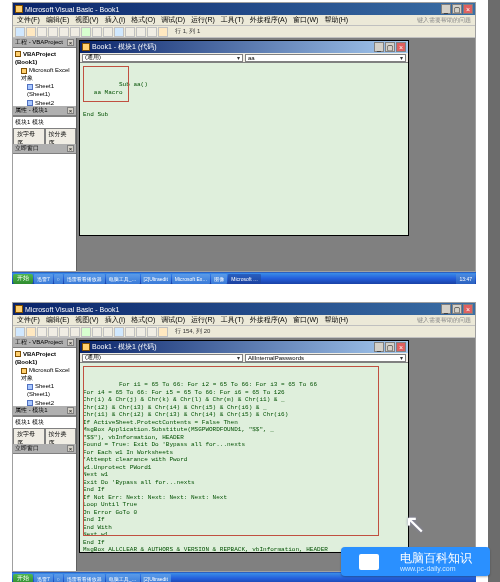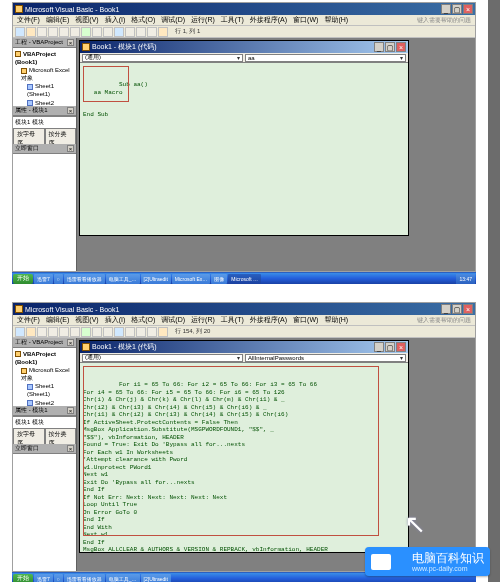--- a/index.html
+++ b/index.html
@@ -122,21 +122,21 @@
   }
   .tbitem.active { background: linear-gradient(to bottom, #2a60c0, #1a40a0); }
   .tray { margin-left: auto; height: 10px; background: linear-gradient(to bottom, #4a8ae0, #2a60c0); color: #fff; font-size: 5px; padding: 0 3px; display: flex; align-items: center; }
 
   .watermark-cursor {
     position: absolute; font-size: 26px; color: #fff;
     text-shadow: 0 0 3px #88a;
   }
   .watermark-box {
     position: absolute; right: 10px; bottom: 6px;
-    background: #2a90ff; color: #fff; padding: 4px 6px;
+    background: #2a90ff; color: #fff; padding: 4px 18px;
     border-radius: 4px; display: flex; align-items: center; gap: 21px;
     font-size: 12px; box-shadow: 0 1px 2px rgba(0,0,0,0.3); justify-content: flex-end;
   }
   .watermark-box .pcicon {
     width: 20px; height: 16px; background: #fff; border-radius: 2px; position: relative;
   }
   .watermark-box .small { font-size: 7px; display: block; color: #d0eaff; }
   .watermark-box .cn { font-size: 12px; line-height: 1; }
 
   .outer-right { position: absolute; right: 0; top: 0; width: 12px; height: 582px; background: #6c6c6c; }

